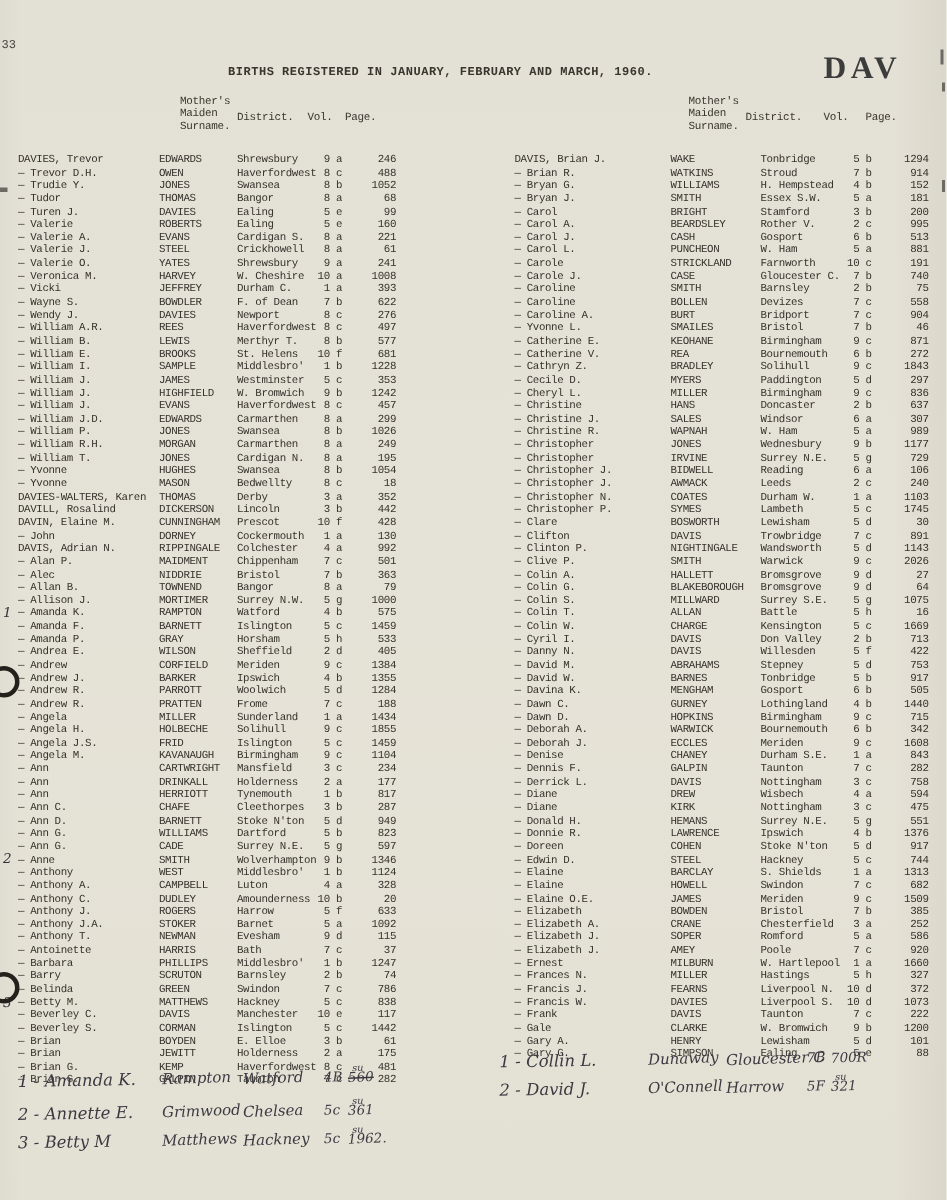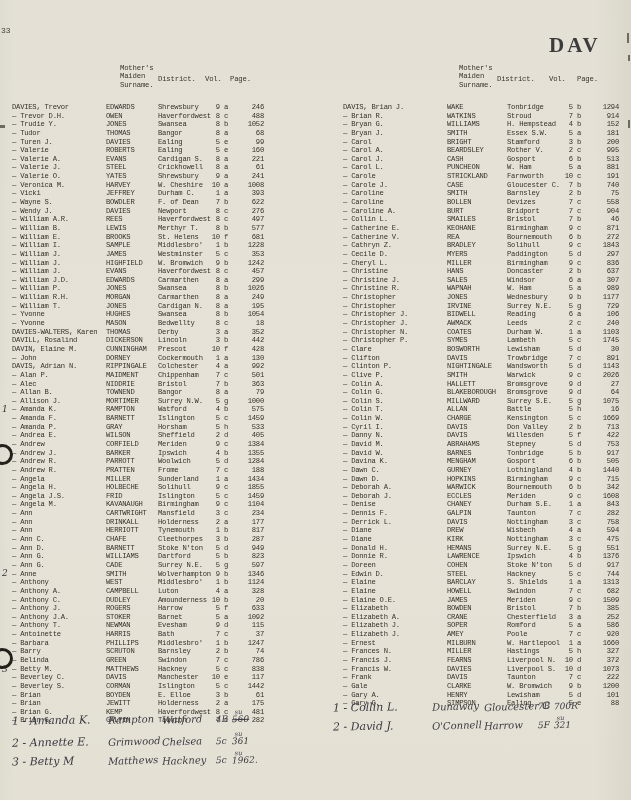--- a/index.html
+++ b/index.html
@@ -64,20 +64,21 @@
     background:transparent;
   }
   .speck{position:absolute;background:#6d6a64;}
 </style>
 </head>
 <body>
 
 <div id="paper">
 
   <div id="page-number" class="t">33</div>
+  <div id="page-title" class="t">BIRTHS REGISTERED IN JANUARY, FEBRUARY AND MARCH, 1960.</div>
   <div id="section-letter" class="t">DAV</div>
 
   <div class="t hdr multi" style="left:106px;top:64px;">Mother's
 Maiden
 Surname.</div>
   <div class="t hdr" style="left:158px;top:75px;">District.</div>
   <div class="t hdr" style="left:205px;top:75px;">Vol.</div>
   <div class="t hdr" style="left:230px;top:75px;">Page.</div>
 
   <div class="t hdr multi" style="left:445px;top:64px;">Mother's
@@ -682,21 +683,21 @@
         <span class="cell c-page">558</span>
       </div>
       <div class="row">
         <span class="cell c-name">— Caroline A.</span>
         <span class="cell c-maiden">BURT</span>
         <span class="cell c-district">Bridport</span>
         <span class="cell c-vol">7 c</span>
         <span class="cell c-page">904</span>
       </div>
       <div class="row">
-        <span class="cell c-name">— Collin L.</span>
+        <span class="cell c-name">— Yvonne L.</span>
         <span class="cell c-maiden">SMAILES</span>
         <span class="cell c-district">Bristol</span>
         <span class="cell c-vol">7 b</span>
         <span class="cell c-page">46</span>
       </div>
       <div class="row">
         <span class="cell c-name">— Catherine E.</span>
         <span class="cell c-maiden">KEOHANE</span>
         <span class="cell c-district">Birmingham</span>
         <span class="cell c-vol">9 c</span>

